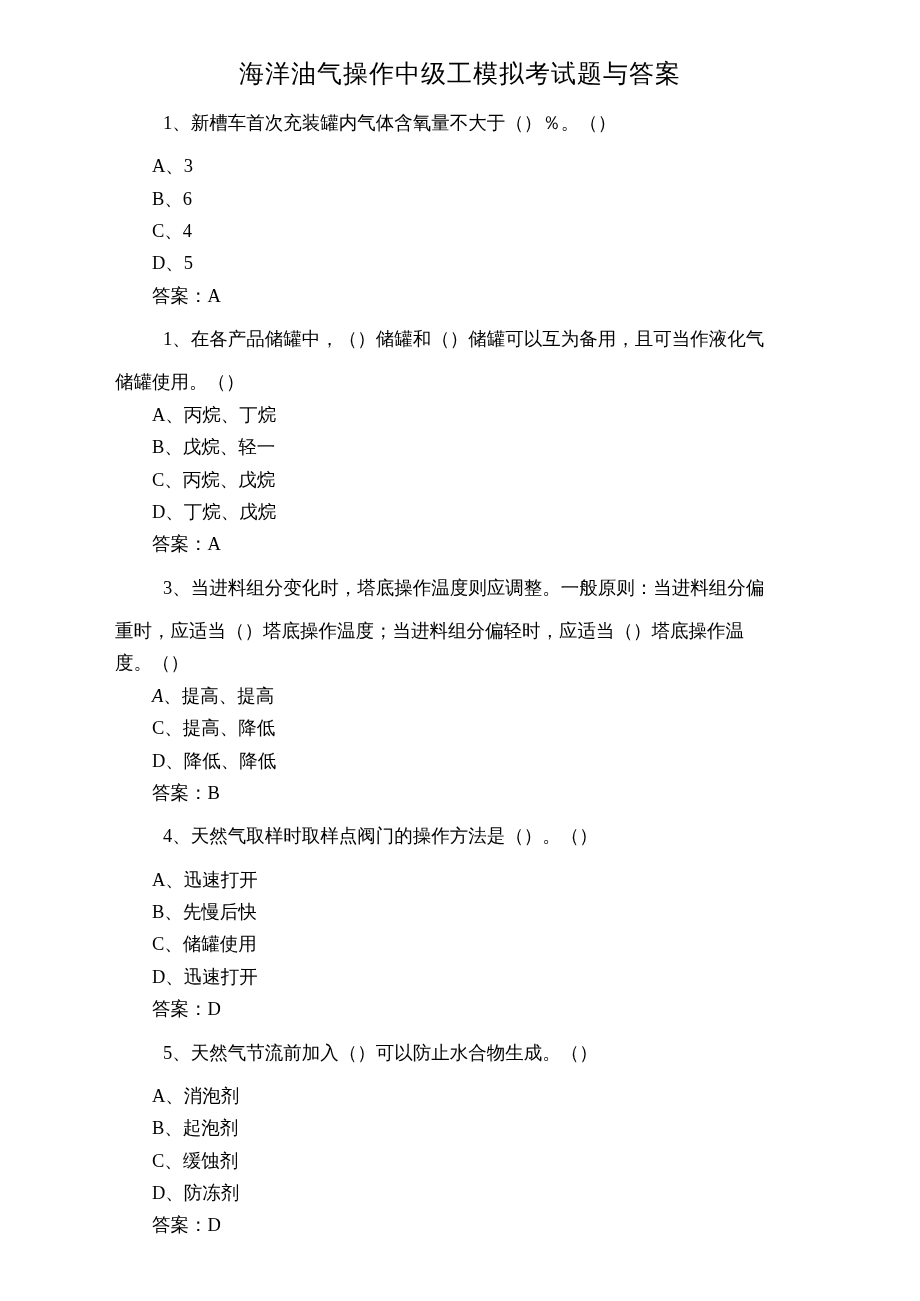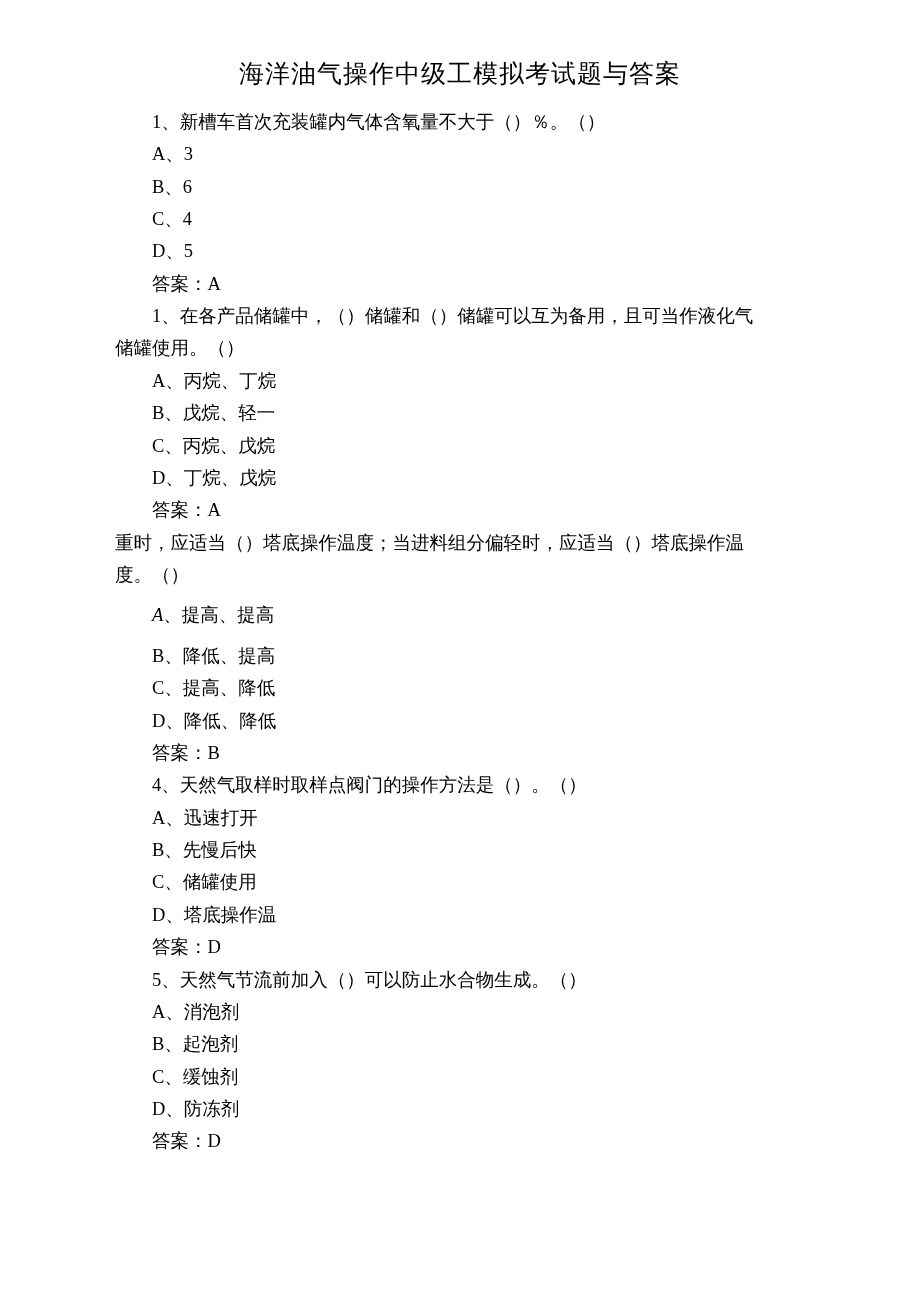--- a/index.html
+++ b/index.html
@@ -21,33 +21,33 @@
     font-size: 25px;
     font-weight: normal;
     margin: 0 0 10px 0;
     letter-spacing: 1px;
   }
   .line {
     margin: 0;
     text-indent: 2em;
   }
   .q-stem {
-    margin: 0;
+    margin: 11px;
     text-indent: 2em;
   }
   .q-cont {
     margin: 0;
     text-indent: 0;
   }
   .italic-a {
     font-style: italic;
     font-family: "Times New Roman", serif;
   }
   .gap {
-    margin-top: 8px;
+    margin-top: 0;
   }
 </style>
 </head>
 <body>
 
 <div class="page">
 
   <h1 class="title">海洋油气操作中级工模拟考试题与答案</h1>
 
   <p class="q-stem">1、新槽车首次充装罐内气体含氧量不大于（）％。（）</p>
@@ -58,33 +58,33 @@
   <p class="line">答案：A</p>
 
   <p class="q-stem">1、在各产品储罐中，（）储罐和（）储罐可以互为备用，且可当作液化气</p>
   <p class="q-cont">储罐使用。（）</p>
   <p class="line">A、丙烷、丁烷</p>
   <p class="line">B、戊烷、轻一</p>
   <p class="line">C、丙烷、戊烷</p>
   <p class="line">D、丁烷、戊烷</p>
   <p class="line">答案：A</p>
 
+  <p class="q-stem">3、当进料组分变化时，塔底操作温度则应调整。一般原则：当进料组分偏</p>
   <p class="q-cont">重时，应适当（）塔底操作温度；当进料组分偏轻时，应适当（）塔底操作温</p>
   <p class="q-cont">度。（）</p>
   <p class="line gap"><span class="italic-a">A</span><span>、提高、提高</span></p>
-  <p class="line gap">B、降低、提高</p>
   <p class="line">C、提高、降低</p>
   <p class="line">D、降低、降低</p>
   <p class="line">答案：B</p>
 
   <p class="q-stem">4、天然气取样时取样点阀门的操作方法是（）。（）</p>
   <p class="line">A、迅速打开</p>
   <p class="line">B、先慢后快</p>
   <p class="line">C、储罐使用</p>
-  <p class="line">D、塔底操作温</p>
+  <p class="line">D、迅速打开</p>
   <p class="line">答案：D</p>
 
   <p class="q-stem">5、天然气节流前加入（）可以防止水合物生成。（）</p>
   <p class="line">A、消泡剂</p>
   <p class="line">B、起泡剂</p>
   <p class="line">C、缓蚀剂</p>
   <p class="line">D、防冻剂</p>
   <p class="line">答案：D</p>
 
 </div>

